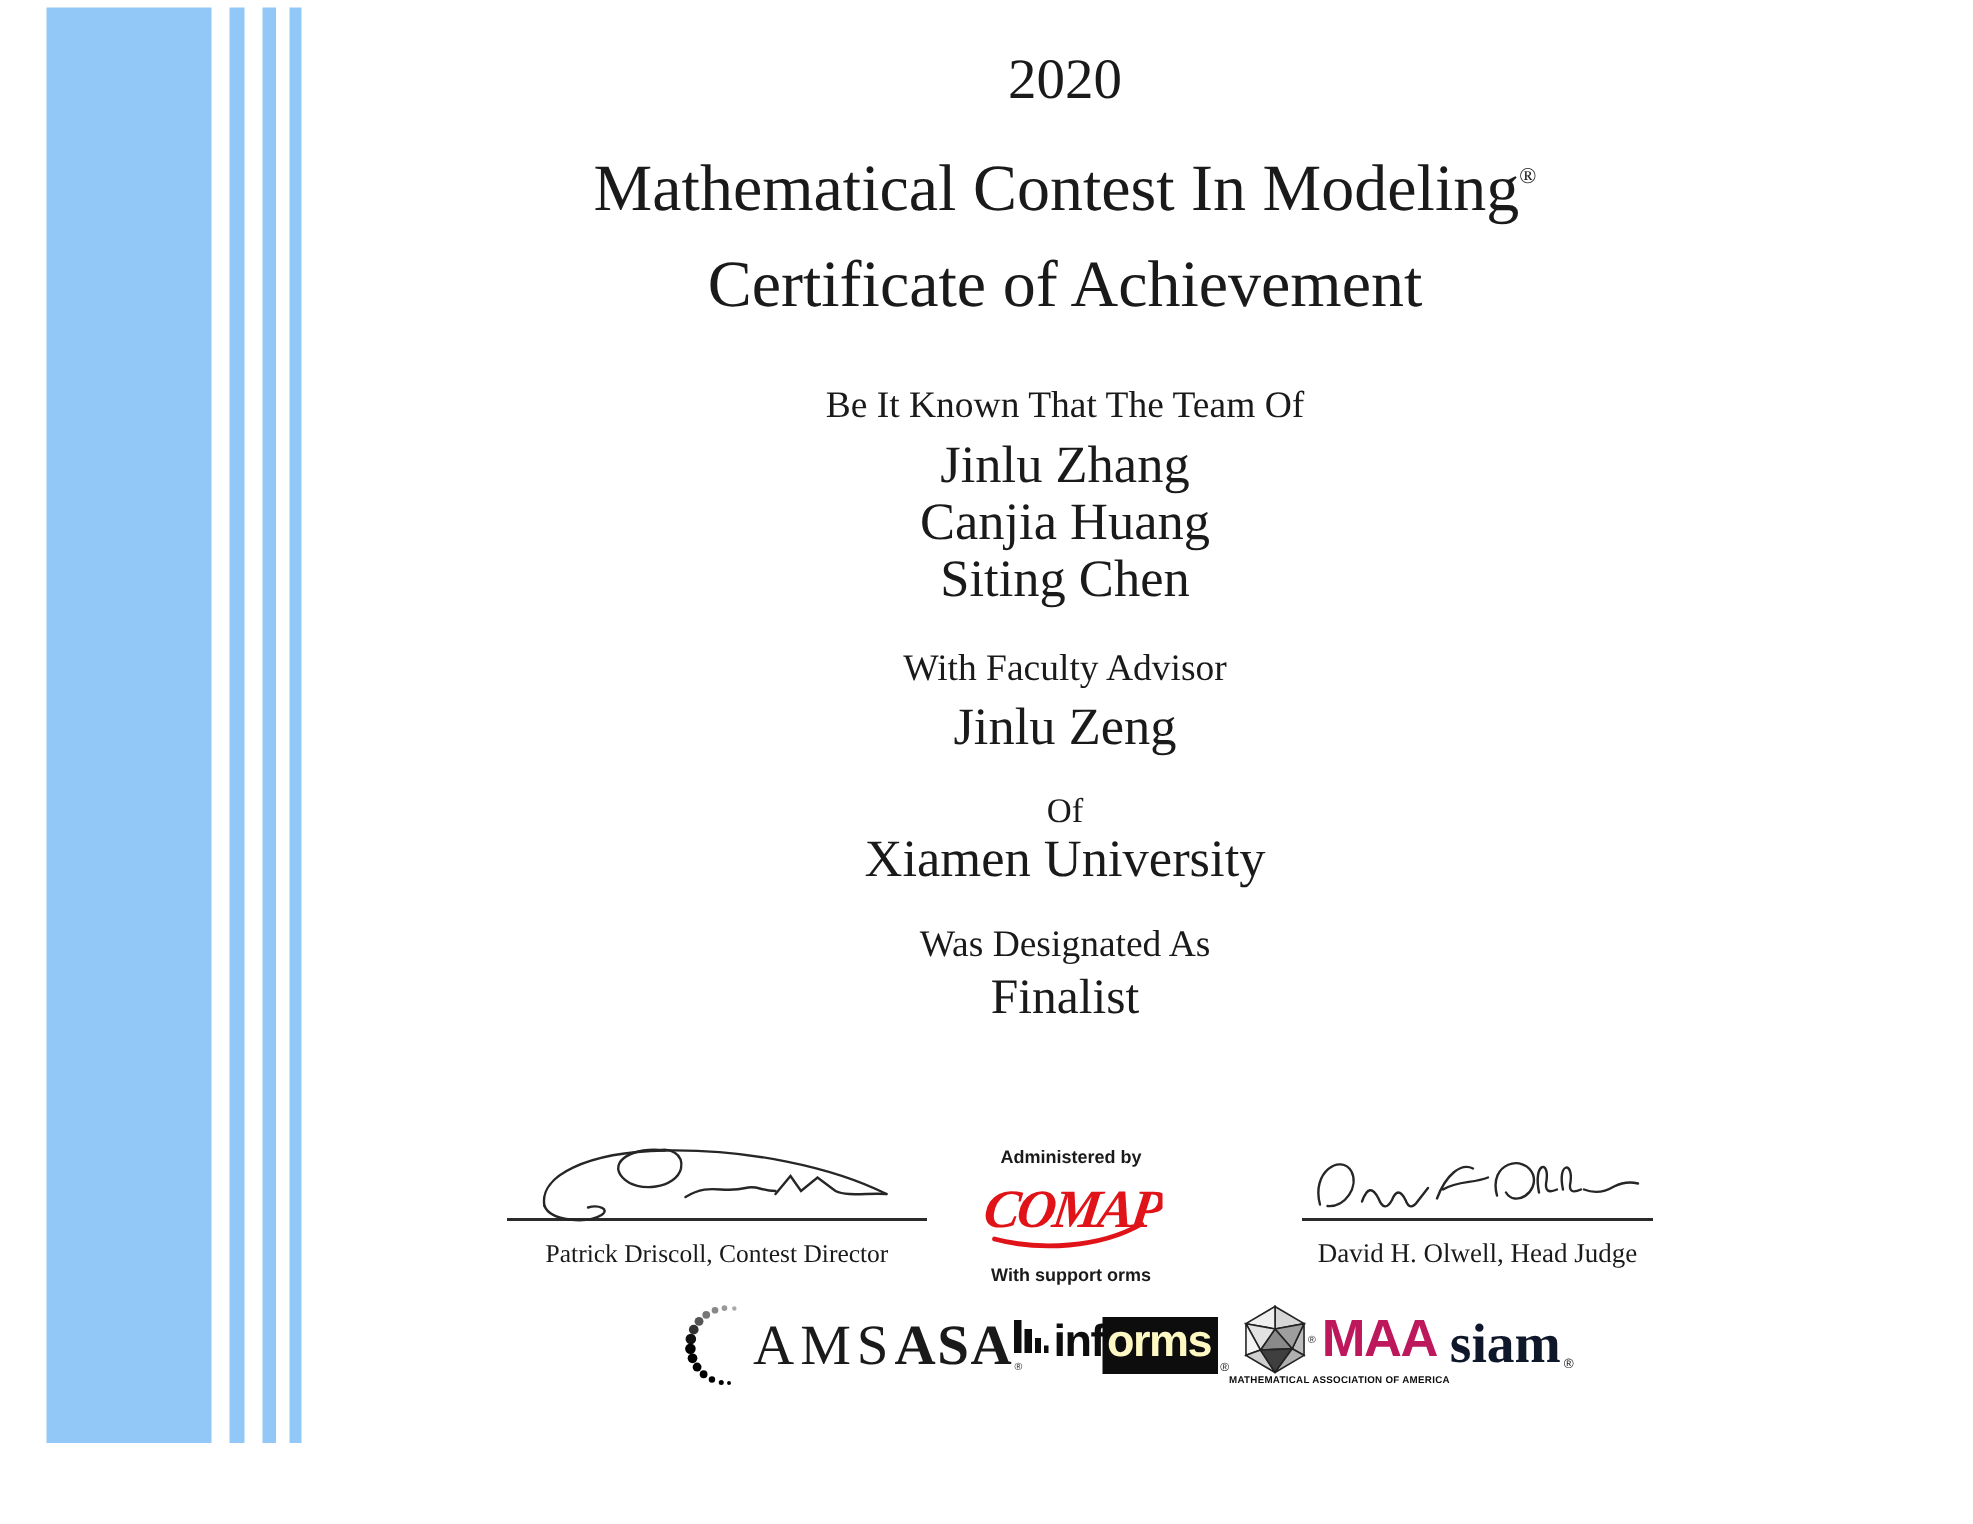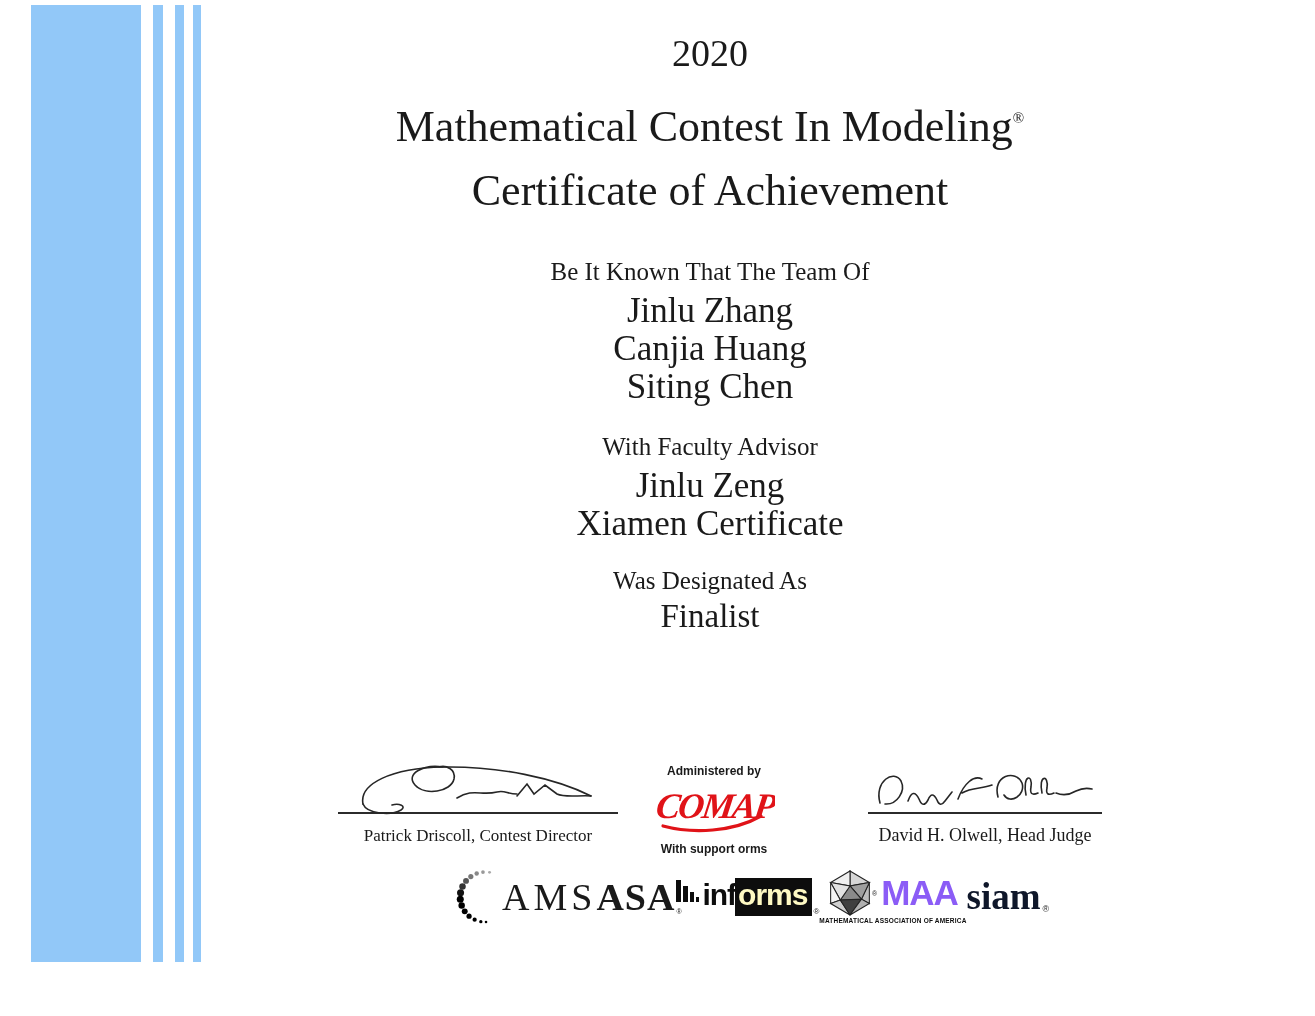--- a/index.html
+++ b/index.html
@@ -72,21 +72,21 @@
   .asa-text{font-family:"Liberation Serif","DejaVu Serif",serif;font-size:38px;font-weight:600;letter-spacing:1px;}
   .asa-mark{display:flex;flex-direction:column;align-items:flex-start;margin-left:1px;}
   .tiny-reg{font-size:7px;line-height:7px;color:#222;}
   .informs{display:inline-flex;align-items:baseline;}
   .informs-prefix{font-size:30px;font-weight:bold;letter-spacing:-1px;color:#0d0d0d;}
   .informs-box{background:#0d0d0d;color:#fef9c3;font-size:30px;font-weight:bold;letter-spacing:-1px;
     padding:0 5px 4px 3px;margin-left:-1px;}
   .informs-reg{font-size:8px;align-self:flex-end;margin-left:1px;color:#222;}
   .maa{display:flex;flex-direction:column;align-items:center;}
   .maa-top{display:flex;align-items:center;}
-  .maa-text{font-size:35px;font-weight:800;letter-spacing:-1px;margin-left:4px;color:#8b5cf6;}
+  .maa-text{font-size:35px;font-weight:800;letter-spacing:-1px;margin-left:4px;color:#be185d;}
   .maa-subtitle{font-size:6.5px;font-weight:bold;letter-spacing:.2px;white-space:nowrap;margin-top:1px;color:#0d0d0d;}
   .siam{align-items:flex-end;}
   .siam-text{font-family:Liberation Serif, serif;font-size:37px;font-weight:900;letter-spacing:0;color:#0f172a;line-height:34px;}
   .siam-reg{font-size:9px;color:#222;margin-left:2px;}
 </style>
 </head>
 <body>
 
 <div class="page">
 
@@ -107,21 +107,22 @@
     <div class="team-intro">Be It Known That The Team Of</div>
     <div class="team-names">
       <div>Jinlu Zhang</div>
       <div>Canjia Huang</div>
       <div>Siting Chen</div>
     </div>
 
     <div class="advisor-intro">With Faculty Advisor</div>
     <div class="advisor-name">Jinlu Zeng</div>
 
-    <div class="institution">Xiamen Certificate</div>
+    <div class="of-label">Of</div>
+    <div class="institution">Xiamen University</div>
 
     <div class="designation-intro">Was Designated As</div>
     <div class="designation">Finalist</div>
   </div>
 
   <div class="sig-block sig-left">
     <div class="sig-art">
       <div class="sig-rule"></div>
       <svg width="262" height="60" viewBox="0 0 262 60">
         <path class="sig-stroke" d="M16,46 C12,26 44,10 96,9 C152,8 208,20 244,38"></path>

